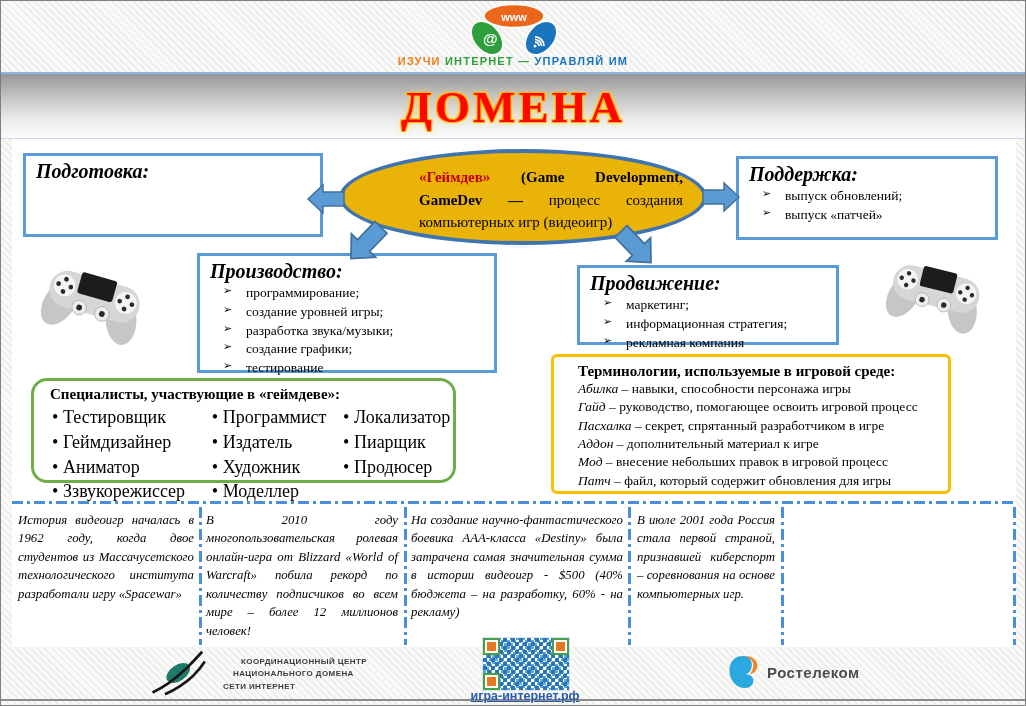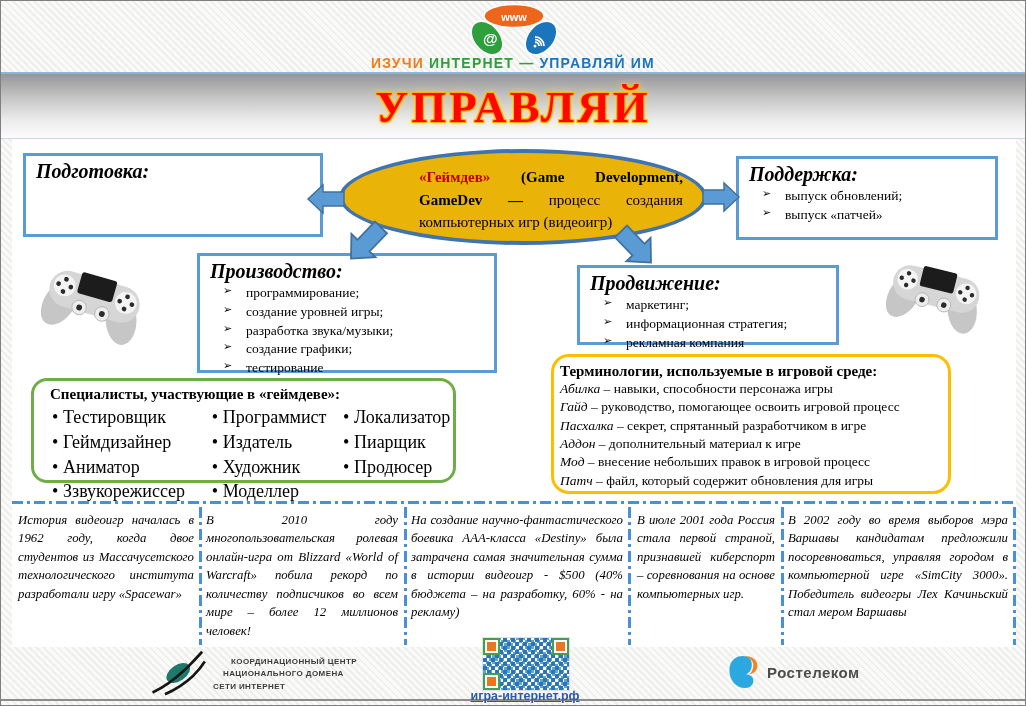--- a/index.html
+++ b/index.html
@@ -6,21 +6,21 @@
   .slide{
     position:relative;width:1026px;height:706px;margin:0 auto;
     box-sizing:border-box;border:1px solid #7f7f7f;overflow:hidden;
     background:repeating-linear-gradient(45deg,#eeeeec 0 2px,#fafaf9 2px 5px);
     font-family:"Liberation Serif","DejaVu Serif",serif;
   }
   
   .hdr{position:absolute;left:0;top:0;right:0;height:71px;border-bottom:2px solid #8eb4e3;}
   .site-logo{position:absolute;left:461px;top:3px;width:104px;height:52px;}
   .tagline{position:absolute;left:0;right:0;top:54px;text-align:center;
-    font-family:"Liberation Sans",sans-serif;font-weight:bold;font-size:14px;letter-spacing:1.2px;}
+    font-family:"Liberation Sans",sans-serif;font-weight:bold;font-size:11px;letter-spacing:1.2px;}
   .tl-orange{color:#f07d1a}.tl-green{color:#2f9e3c}.tl-blue{color:#1b75bc}
   
   .title-band{position:absolute;left:0;right:0;top:73px;height:64px;
     background:linear-gradient(to bottom,#969696 0%,#c3c3c3 35%,#ececec 72%,#fbfbfb 100%);
     border-bottom:1px solid #c9d8ea;}
   .title-band h1{margin:0;text-align:center;line-height:66px;font-size:45px;letter-spacing:3px;
     color:#ff0600;font-weight:bold;
     text-shadow:-1px -1px 0 #ffb400,1px -1px 0 #ffb400,-1px 1px 0 #ffb400,1px 1px 0 #ffb400,0 0 7px #ffd34d;}
   
   .content{position:absolute;left:11px;top:138px;width:1004px;height:508px;background:#fff;}
@@ -30,41 +30,41 @@
   .bbox li{position:relative;margin:1px 0;padding-left:36px;font-size:13.5px;line-height:1.32;}
   .bbox li::before{content:"\27A2";position:absolute;left:13px;top:0;font-size:11px;font-family:"DejaVu Sans",sans-serif;}
   .ellipse{position:absolute;left:327px;top:10px;width:368px;height:96px;box-sizing:border-box;
     border:4px solid #3f74b0;border-radius:50%;background:#eab308;z-index:2;}
   .ellipse .etxt{padding:13px 20px 0 76px;font-size:15px;line-height:1.5;text-align:justify;}
   .ellipse .red{color:#c00000;font-weight:bold;}
   .ellipse .en{font-weight:bold;}
   .arrow{position:absolute;z-index:3;}
   .rbox{position:absolute;box-sizing:border-box;background:#fff;}
   .green{border:3px solid #6fad47;border-radius:16px;padding:5px 12px 2px 16px;}
-  .gold{border:3px solid #fcbf00;border-radius:18px;padding:6px 10px 2px 6px;}
+  .gold{border:3px solid #fcbf00;border-radius:6px;padding:6px 10px 2px 24px;}
   .rbox h3{margin:0;font-size:15px;font-weight:bold;}
   .spec-cols{display:flex;margin-top:2px;}
   .spec-cols ul{margin:0;padding:0;list-style:none;}
   .spec-cols li{position:relative;padding-left:13px;font-size:18px;line-height:1.38;}
   .spec-cols li::before{content:"\2022";position:absolute;left:2px;}
   .col-c1{width:168px;margin-left:12px}.col-c2{width:138px}.col-c3{width:100px}
   .term-line{margin:0;font-size:13.5px;line-height:1.36;}
   .term-line i{font-style:italic;}
   .gamepad{position:absolute;z-index:1;}
   
   .dashdot-h{position:absolute;height:3px;
     background:repeating-linear-gradient(to right,#4a90d9 0 11px,transparent 11px 15px,#4a90d9 15px 18px,transparent 18px 22px);}
   .dashdot-v{position:absolute;width:3px;
     background:repeating-linear-gradient(to bottom,#4a90d9 0 11px,transparent 11px 15px,#4a90d9 15px 18px,transparent 18px 22px);}
   .fact{position:absolute;top:372px;font-size:12.8px;font-style:italic;line-height:1.44;text-align:justify;}
   
   .ftr{position:absolute;left:0;right:0;bottom:0;height:60px;}
   .ftr::after{content:"";position:absolute;left:0;right:0;bottom:4px;height:2px;background:#8c8c8c;}
   .kc{position:absolute;left:148px;top:4px;display:flex;font-family:"Liberation Sans",sans-serif;}
-  .kc-text{margin-left:2px;padding-top:7px;font-size:8px;font-weight:bold;color:#3c3c3c;letter-spacing:.4px;line-height:1.55;}
+  .kc-text{margin-left:12px;padding-top:7px;font-size:8px;font-weight:bold;color:#3c3c3c;letter-spacing:.4px;line-height:1.55;}
   .kc-l1{margin-left:18px}.kc-l2{margin-left:10px}.kc-l3{margin-left:0}
   .qr{position:absolute;left:481px;top:636px;width:86px;height:52px;z-index:5;border:1px solid #d8e2ee;background:
       repeating-conic-gradient(#2e74b5 0% 25%,transparent 0% 50%) 0 0/8px 8px,
       repeating-conic-gradient(#58a8d6 0% 25%,transparent 0% 50%) 3px 2px/6px 6px,#fff;}
   .finder{position:absolute;width:9px;height:9px;background:#e87722;border:2px solid #fff;outline:2px solid #44a04c;}
   .f-tl{left:2px;top:2px}.f-tr{right:2px;top:2px}.f-bl{left:2px;bottom:2px}
   .qr-caption{position:absolute;left:448px;top:688px;width:152px;z-index:5;text-align:center;
     font-family:"Liberation Sans",sans-serif;font-weight:bold;font-size:12.5px;color:#2a5caa;text-decoration:underline;cursor:pointer;}
   .rt{position:absolute;left:726px;top:8px;display:flex;align-items:center;font-family:"Liberation Sans",sans-serif;}
   .rt-label{margin-left:8px;font-size:15px;font-weight:bold;color:#4d4d4d;letter-spacing:.5px;}
@@ -94,21 +94,21 @@
     </svg>
     <div class="tagline">
       <span class="tl-orange">ИЗУЧИ</span>
       <span class="tl-green">ИНТЕРНЕТ</span>
       <span class="tl-green">—</span>
       <span class="tl-blue">УПРАВЛЯЙ ИМ</span>
     </div>
   </div>
 
   <div class="title-band">
-    <h1>УПРАВЛЯЙ</h1>
+    <h1>ДОМЕНА</h1>
   </div>
 
   <div class="content">
 
     <div class="ellipse">
       <div class="etxt">
         <span class="red">«Геймдев»</span>
         <span class="en">(Game Development, GameDev —</span>
         <span>процесс создания компьютерных игр (видеоигр)</span>
       </div>
@@ -237,21 +237,20 @@
     <div class="dashdot-v" style="left:187px;top:368px;height:138px"></div>
     <div class="dashdot-v" style="left:392px;top:368px;height:138px"></div>
     <div class="dashdot-v" style="left:616px;top:368px;height:138px"></div>
     <div class="dashdot-v" style="left:769px;top:368px;height:138px"></div>
     <div class="dashdot-v" style="left:1001px;top:368px;height:138px"></div>
 
     <div class="fact" style="left:6px;width:176px">История видеоигр началась в 1962 году, когда двое студентов из Массачусетского технологического института разработали игру «Spacewar»</div>
     <div class="fact" style="left:194px;width:192px">В 2010 году многопользовательская ролевая онлайн-игра от Blizzard «World of Warcraft» побила рекорд по количеству подписчиков во всем мире – более 12 миллионов человек!</div>
     <div class="fact" style="left:399px;width:212px">На создание научно-фантастического боевика ААА-класса «Destiny» была затрачена самая значительная сумма в истории видеоигр - $500 (40% бюджета – на разработку, 60% - на рекламу)</div>
     <div class="fact" style="left:625px;width:138px">В июле 2001 года Россия стала первой страной, признавшей киберспорт – соревнования на основе компьютерных игр.</div>
-    <div class="fact" style="left:776px;width:220px">В 2002 году во время выборов мэра Варшавы кандидатам предложили посоревноваться, управляя городом в компьютерной игре «SimCity 3000». Победитель видеогры Лех Качиньский стал мером Варшавы</div>
   </div>
 
   <div class="ftr">
     <div class="kc">
       <svg width="62" height="48" viewBox="0 0 70 52">
         <ellipse cx="33" cy="26" rx="15" ry="9" fill="#1d7a6b" transform="rotate(-35 33 26)"></ellipse>
         <path d="M4,48 Q22,40 42,21 Q52,11 60,2" stroke="#151515" stroke-width="3" fill="none"></path>
         <path d="M18,50 Q36,42 50,29 Q58,21 63,13" stroke="#151515" stroke-width="3" fill="none"></path>
       </svg>
       <div class="kc-text">

